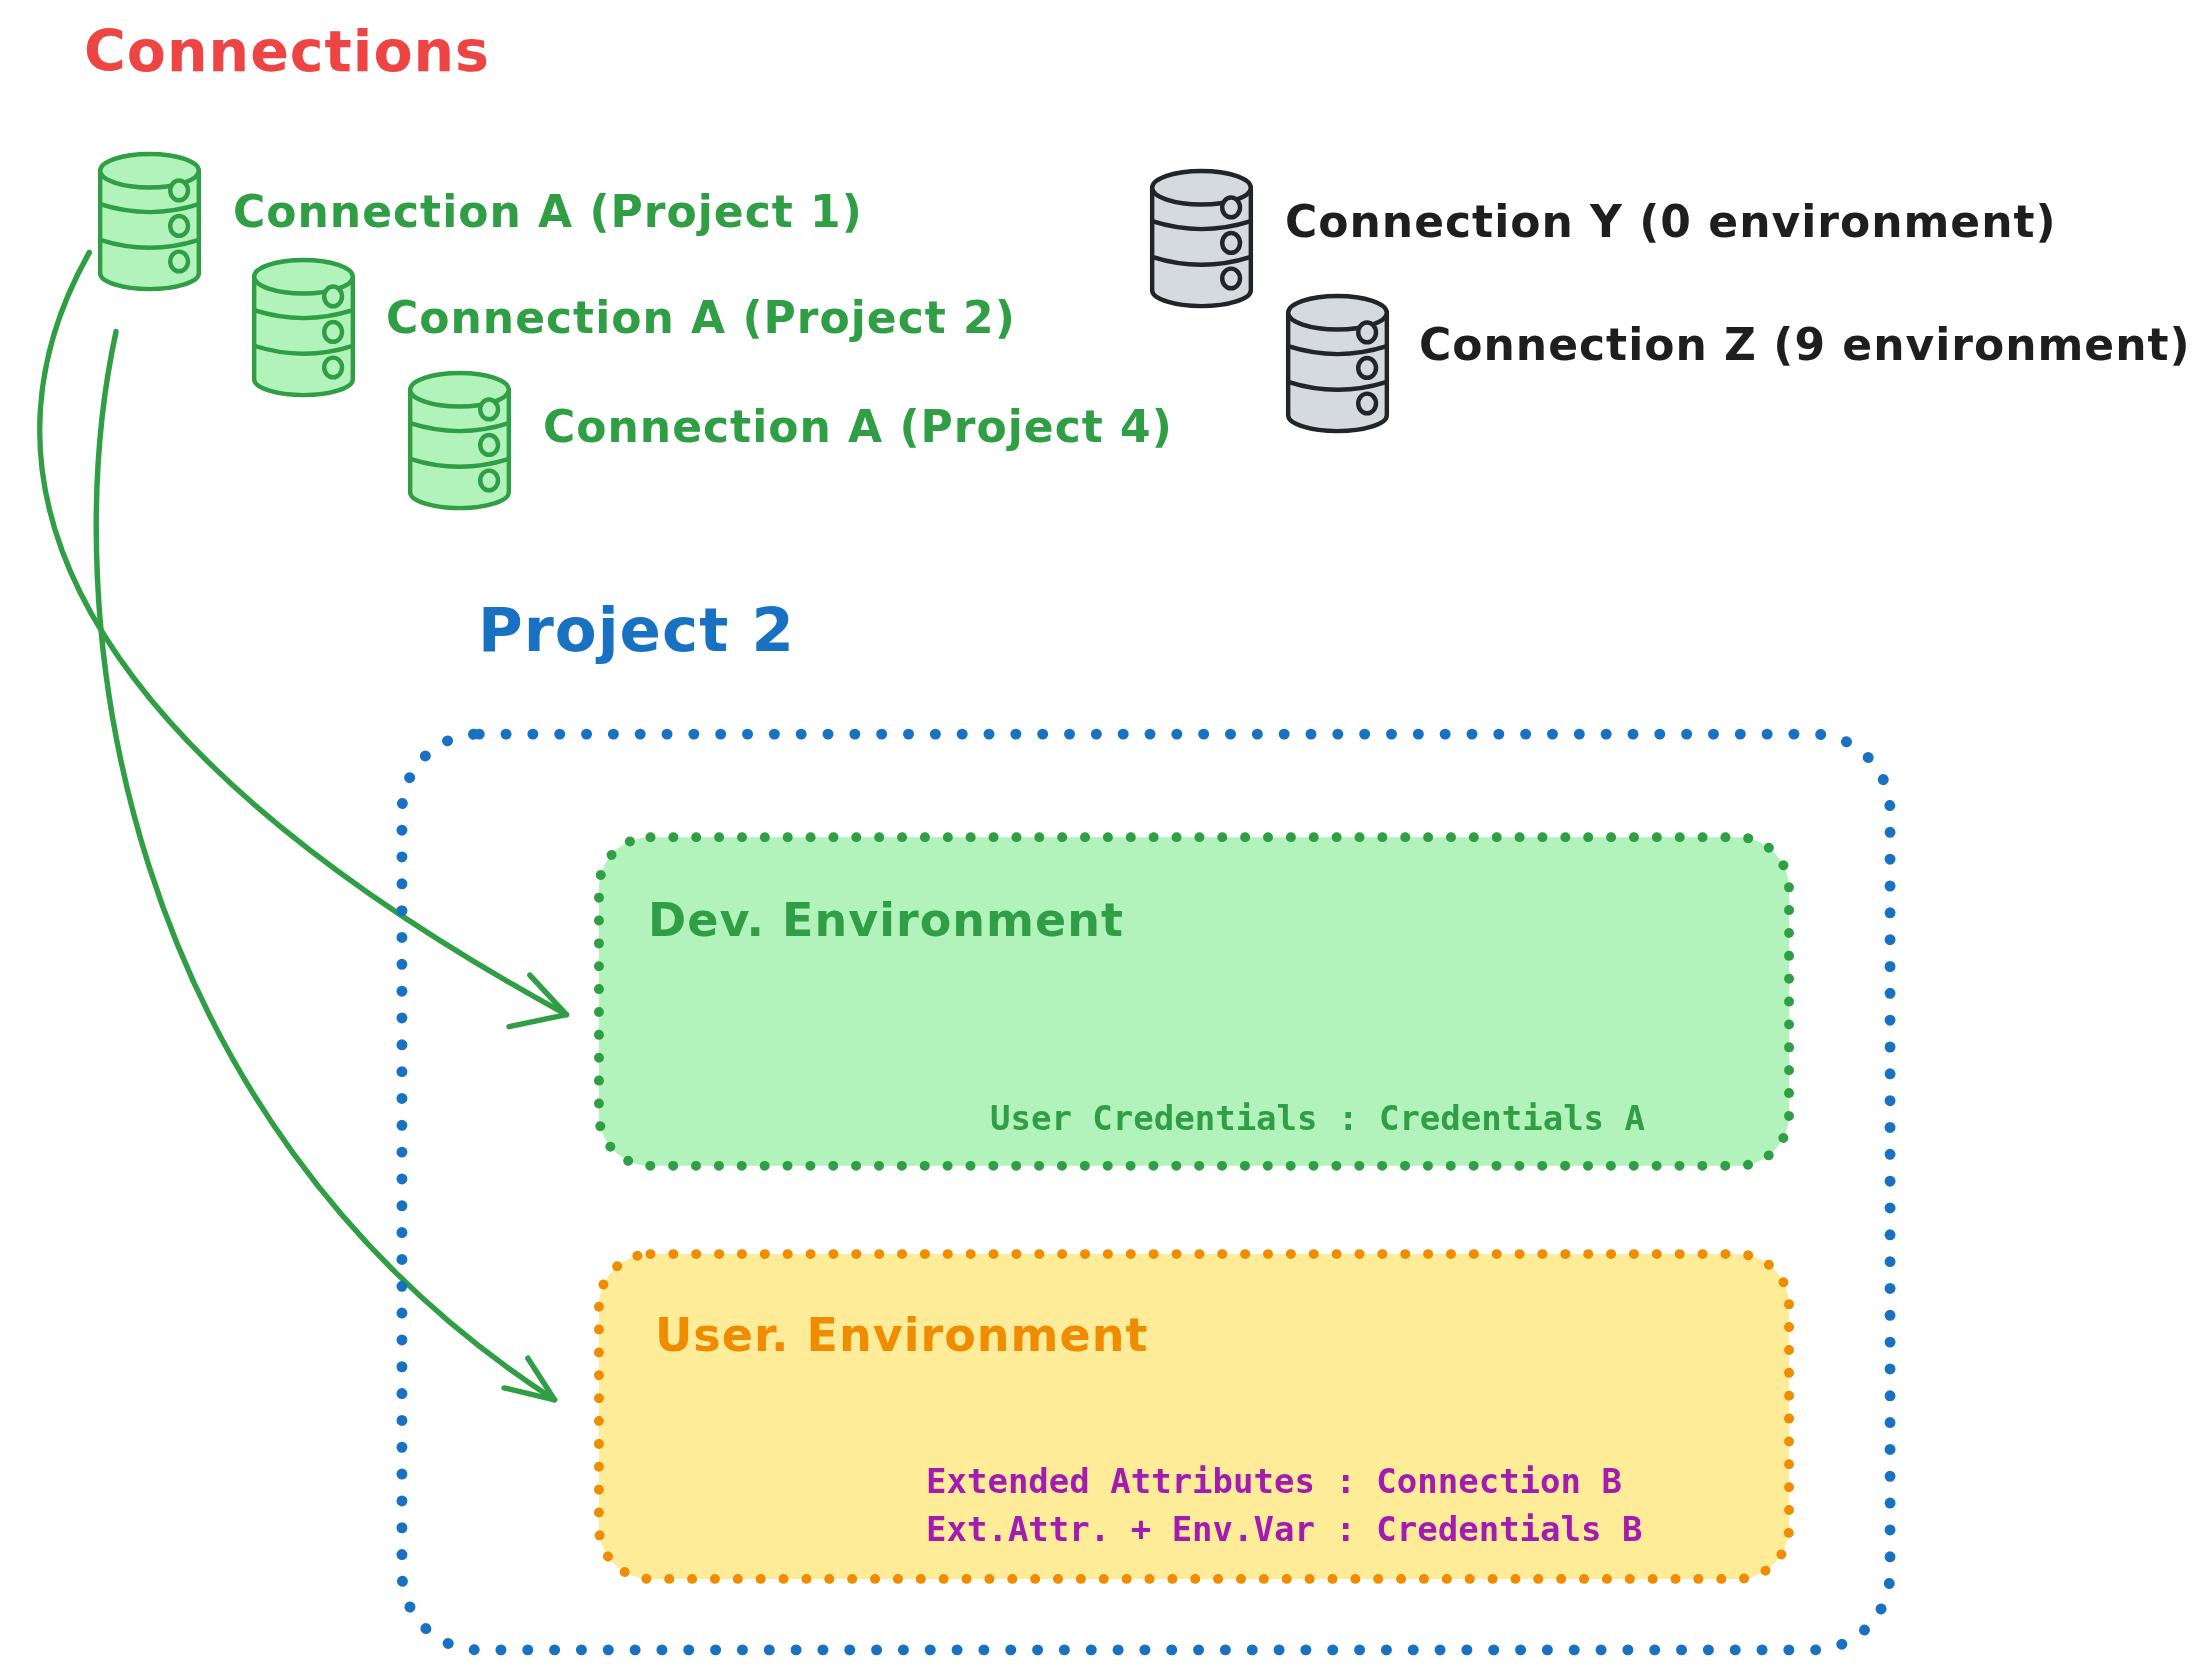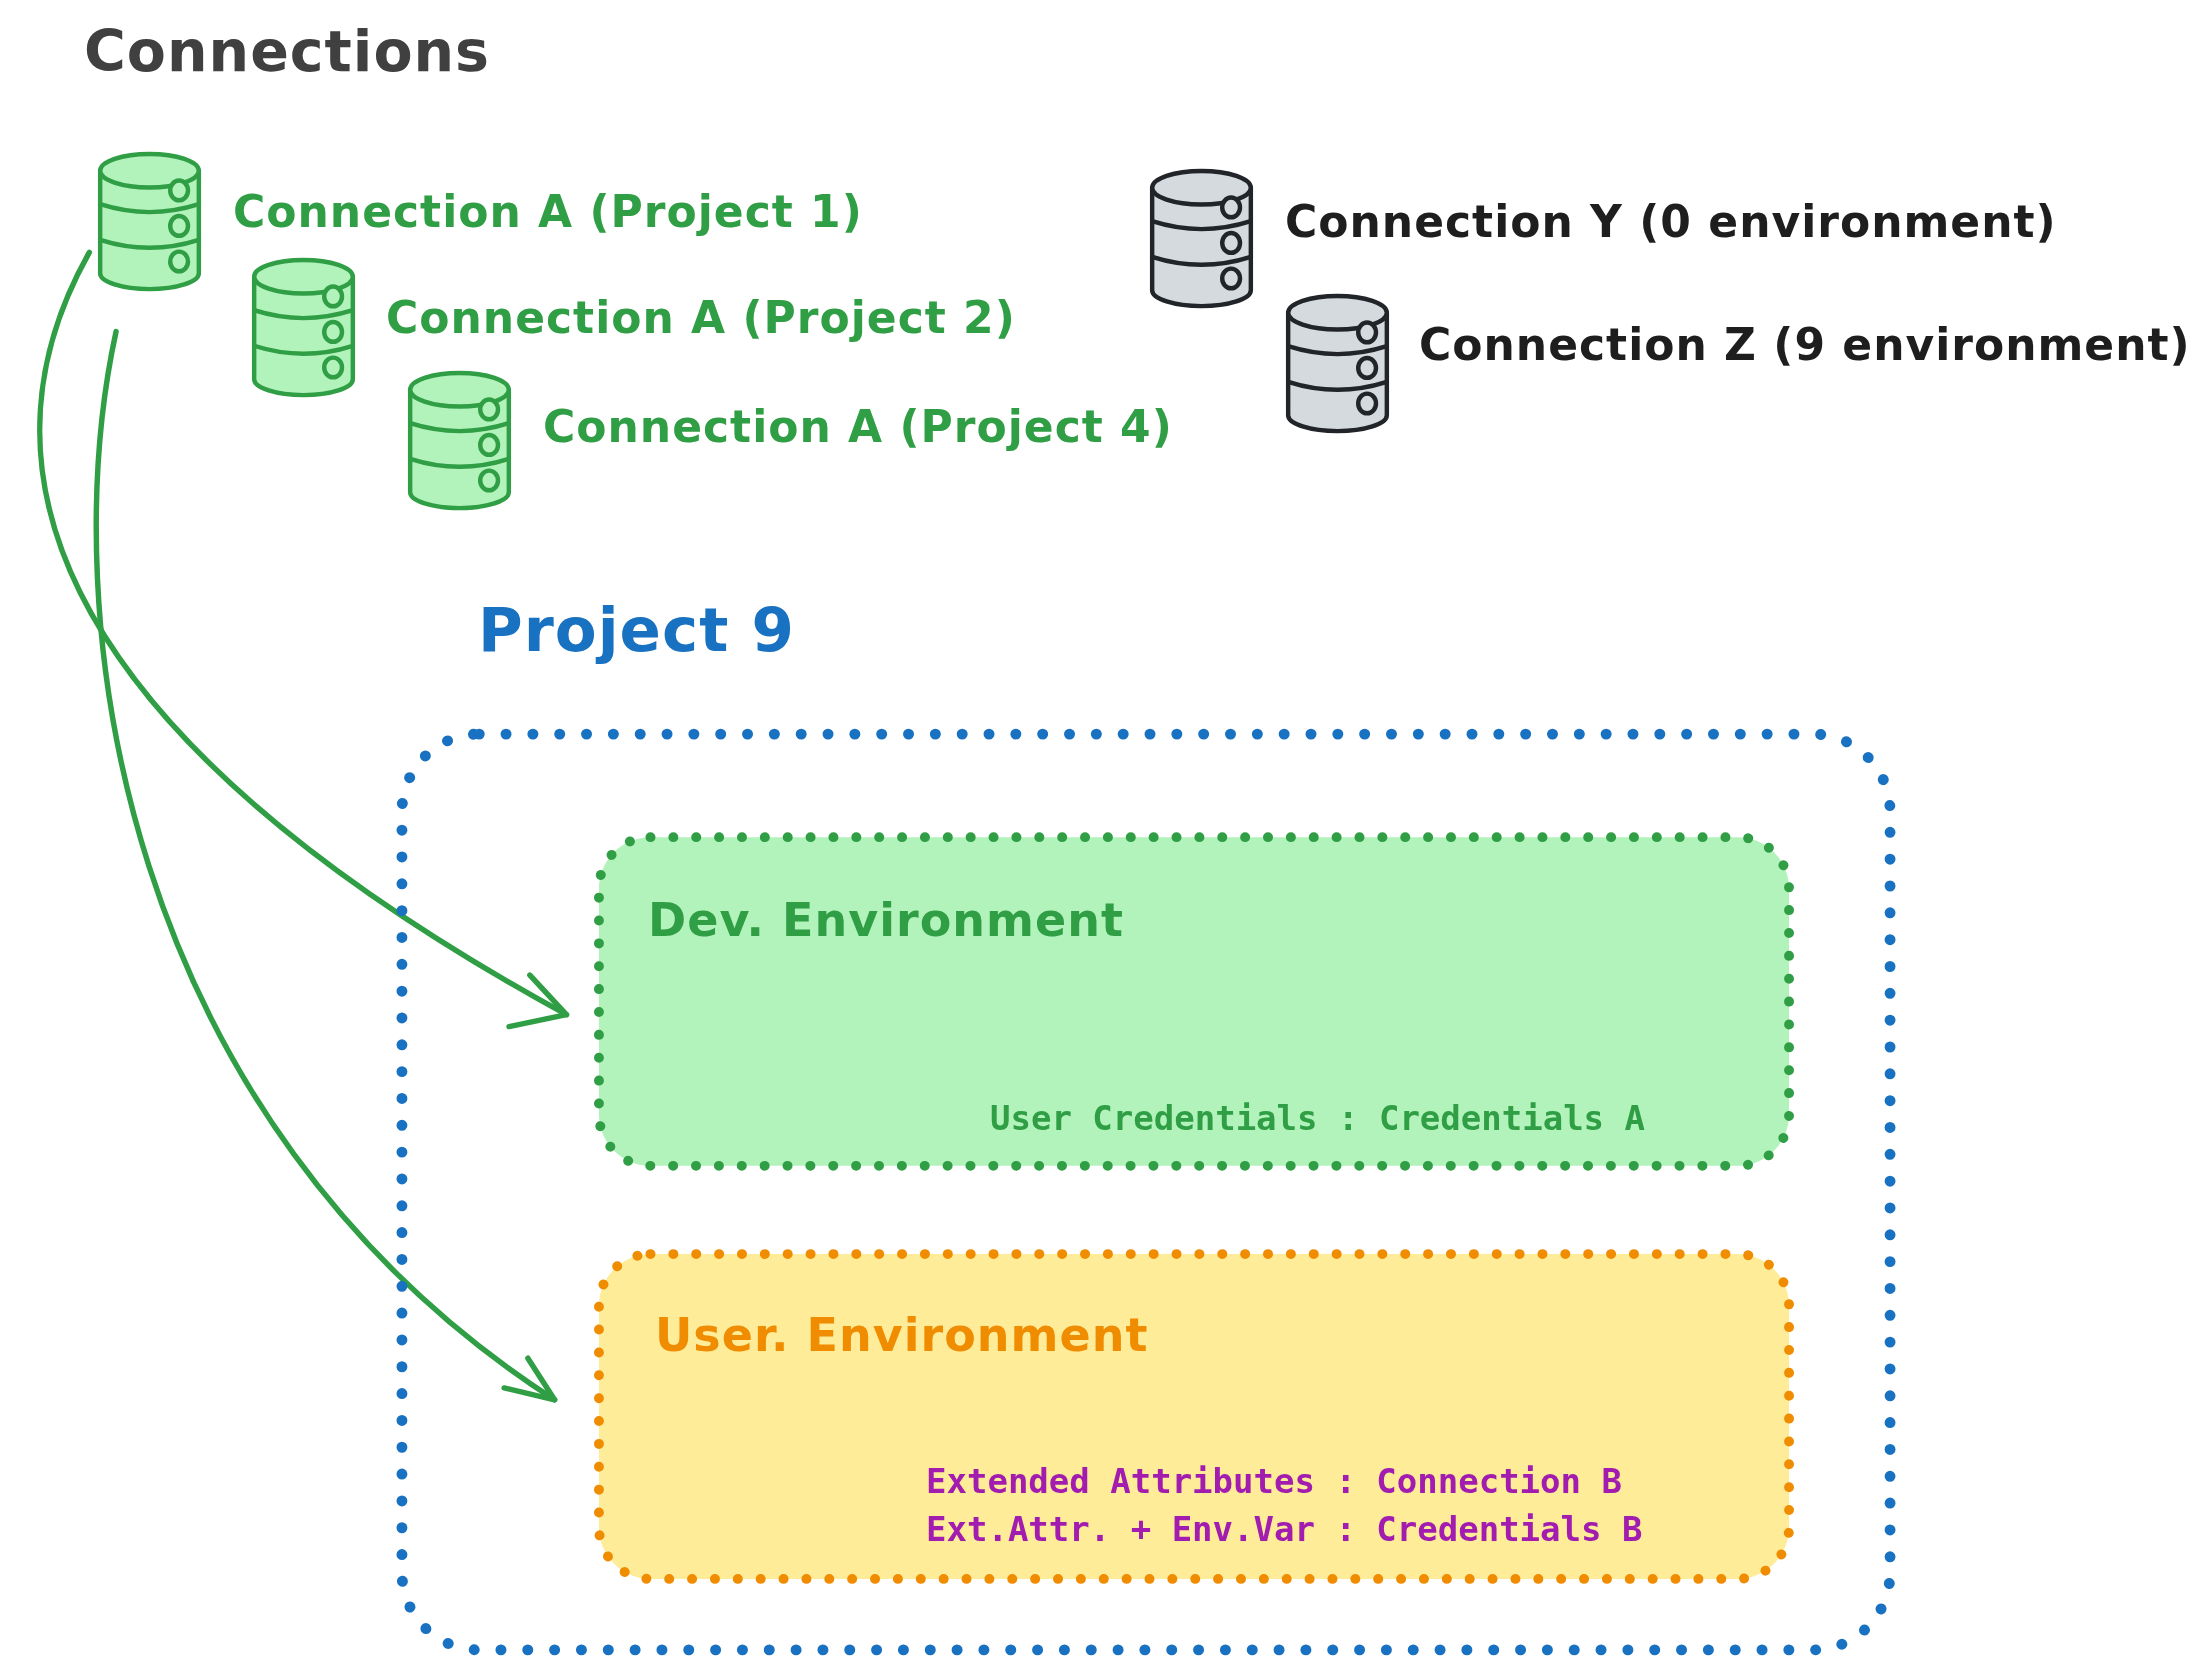--- a/index.html
+++ b/index.html
@@ -4,21 +4,21 @@
 <style>
   * { margin:0; padding:0; box-sizing:border-box; }
   html,body { background:#ffffff; }
   .canvas {
     position:relative; width:2212px; height:1674px;
     background:#ffffff; overflow:hidden;
     font-family:"DejaVu Sans", "Liberation Sans", sans-serif;
   }
   .abs { position:absolute; }
   .hand { font-weight:bold; letter-spacing:1px; }
-  .diagram-title { font-size:57px; color:#404040; }
+  .diagram-title { font-size:57px; color:#ef4444; }
   .conn-label { font-size:44px; white-space:nowrap; }
   .conn-label.green { color:#2f9e44; }
   .conn-label.black { color:#1e1e1e; }
   .project-title { font-size:61px; color:#1971c2; }
   .db { position:absolute; width:111px; height:150px; }
   .db.green { stroke:#2f9e44; fill:#b2f2bb; }
   .db.gray  { stroke:#212529; fill:#d5dade; }
   .env-box { position:absolute; }
   .env-box svg.border { position:absolute; left:0; top:0; width:100%; height:100%; }
   .env-title { position:absolute; font-size:46px; font-weight:bold; letter-spacing:1px; white-space:nowrap;margin-top:23px; }
@@ -78,21 +78,21 @@
   <svg class="db gray" style="left:1146px; top:164px;" viewBox="0 0 112 152">
       <use href="#cyl-shape"></use>
     </svg>
   <div class="abs hand conn-label black" style="left:1285px; top:196px;">Connection Y (0 environment)</div>
 
   <svg class="db gray" style="left:1282px; top:289px;" viewBox="0 0 112 152">
       <use href="#cyl-shape"></use>
     </svg>
   <div class="abs hand conn-label black" style="left:1419px; top:319px;">Connection Z (9 environment)</div>
 
-  <div class="abs hand project-title" style="left:478px; top:594px;">Project 9</div>
+  <div class="abs hand project-title" style="left:478px; top:594px;">Project 2</div>
 
   <div class="env-box" style="left:396px; top:728px; width:1500px; height:928px;">
     <svg class="border" viewBox="0 0 1515 937">
       <rect x="6" y="6" width="1503" height="925" rx="78" fill="none" stroke="#1971c2" stroke-width="11" stroke-dasharray="0.1 27" stroke-linecap="round"></rect>
     </svg>
   </div>
 
   <div class="env-box" style="left:594px; top:832px; width:1200px; height:339px;">
     <svg class="border" viewBox="0 0 1212 342">
       <rect x="5" y="5" width="1202" height="332" rx="52" fill="#b2f2bb" stroke="#2f9e44" stroke-width="10" stroke-dasharray="0.1 23" stroke-linecap="round"></rect>

